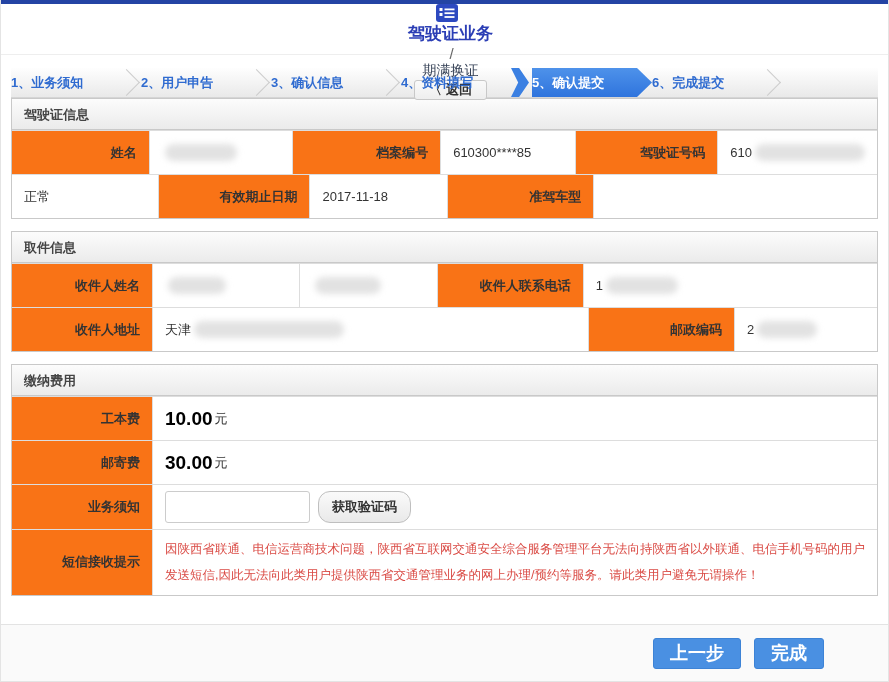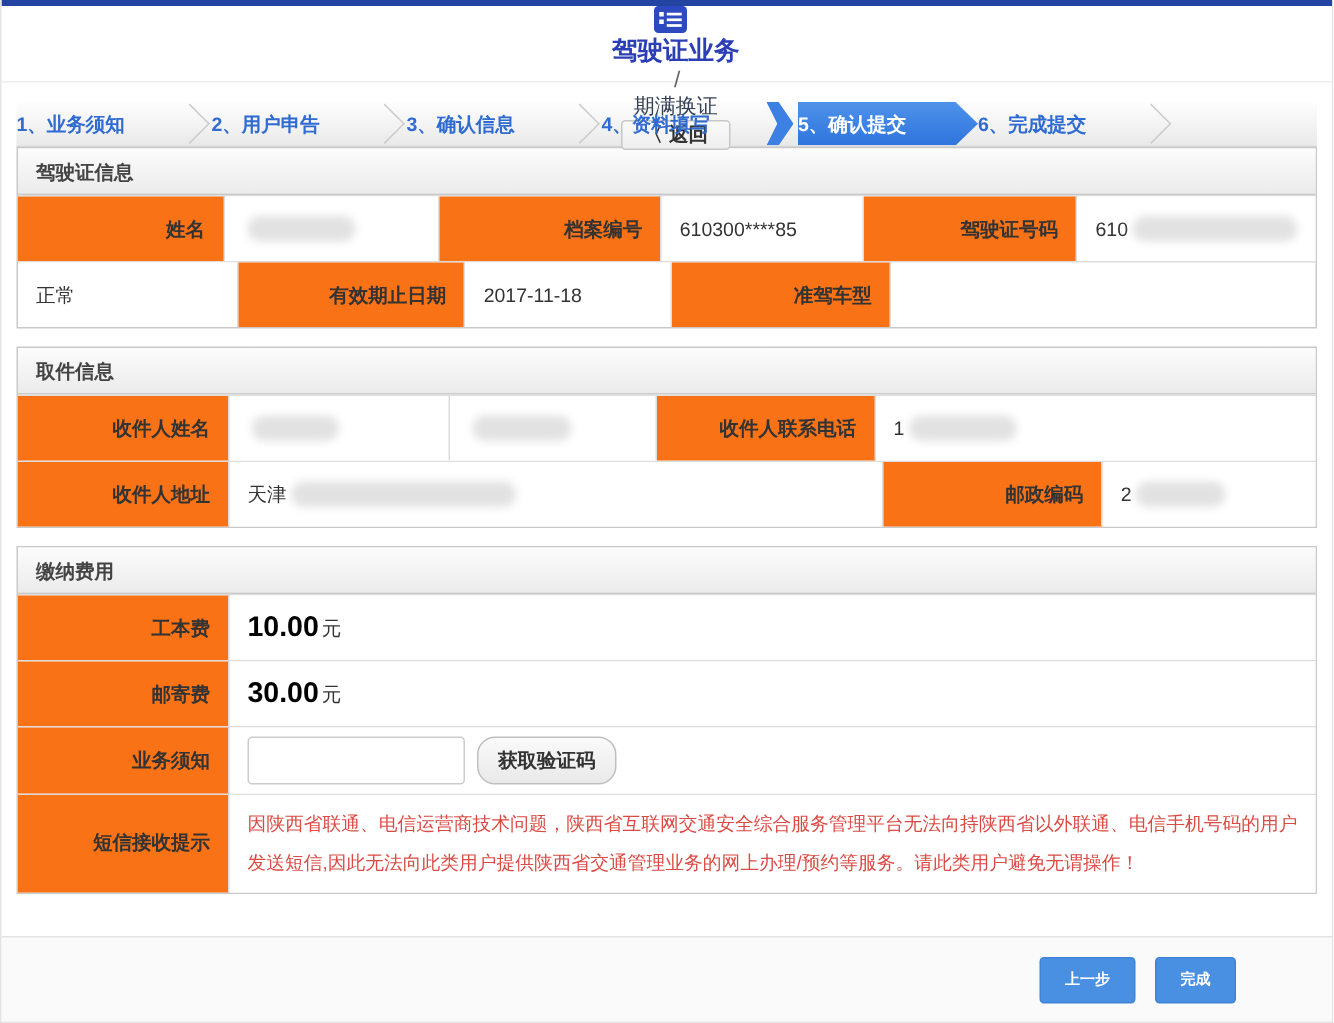--- a/index.html
+++ b/index.html
@@ -70,21 +70,21 @@
                  color:#333; cursor:pointer; font-family:inherit; }
 
   .sms-row { min-height:64px; }
   .sms-text { font-size:12.5px; color:#da4b45; line-height:2.1; align-self:center; }
 
   
   .footer { position:absolute; left:0; right:0; bottom:0; height:57px; background:#fafafa;
             border-top:1px solid #e3e3e3; display:flex; align-items:center; justify-content:flex-end;
             padding-right:64px; gap:13px; }
   .btn-blue { height:31px; padding:0 16px; background:#4a90e2; border:1px solid #3d83d6; border-radius:3px;
-              color:#fff; font-size:10px; font-weight:bold; cursor:pointer; font-family:inherit; }
+              color:#fff; font-size:18px; font-weight:bold; cursor:pointer; font-family:inherit; }
 </style>
 </head>
 <body>
 
 <div class="page">
   <div class="topbar"></div>
 
   <div class="header">
     <span class="hicon">
       <svg width="22" height="18" viewBox="0 0 22 18">

